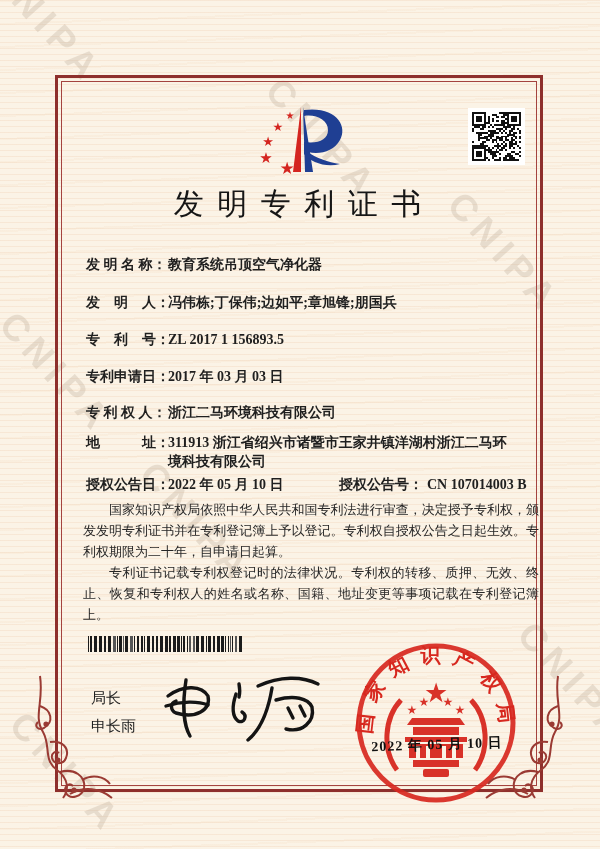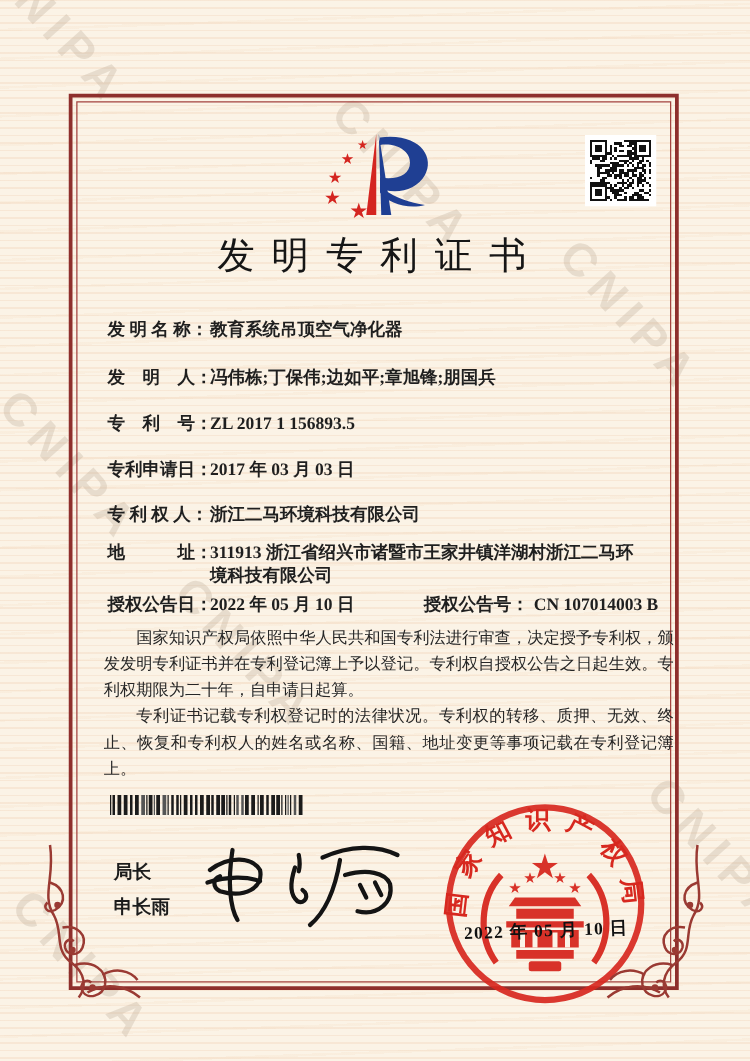--- a/index.html
+++ b/index.html
@@ -45,21 +45,21 @@
   .row{ position:absolute; left:28px; width:440px; font-size:14px; font-weight:bold; line-height:1.35; }
   .lab{ display:inline-block; width:82px; vertical-align:top; white-space:nowrap; }
   .val{ display:inline-block; vertical-align:top; }
   .row-addr .val{ width:350px; }
   .pair2{ position:absolute; left:253px; top:0; white-space:nowrap; }
   .pair2 .lab{ width:auto; margin-right:4px; }
   .paras{ position:absolute; left:25px; top:421px; width:456px; font-size:13px; line-height:1.62; color:#262626; text-align:justify; }
   .paras p{ text-indent:2em; }
   .barcode{ position:absolute; left:30px; top:558px; width:158px; height:16px; font-size:0; }
   .barcode i{ display:inline-block; height:16px; }
-  .signer{ position:absolute; left:33px; top:606px; font-family:"Liberation Sans","DejaVu Sans",sans-serif; font-size:15px; font-weight:bold; color:#1c1c1c; line-height:1.85; }
+  .signer{ position:absolute; left:33px; top:606px; font-family:"Liberation Sans","DejaVu Sans",sans-serif; font-size:15px; font-weight:normal; color:#1c1c1c; line-height:1.85; }
   .sig{ position:absolute; left:82px; top:588px; width:185px; height:85px; }
   .seal{ position:absolute; left:295px; top:562px; width:166px; height:166px; }
   .seal-date{
     position:absolute; left:293px; top:658px; width:172px; text-align:center;
     font-size:14px; font-weight:bold; color:#111; letter-spacing:1px;
     transform:rotate(-2deg); z-index:4;
   }
   .page-no{ position:absolute; left:0; top:698px; width:100%; text-align:center; font-size:12px; color:#2a2a2a; letter-spacing:1px; }
   .note{ position:absolute; z-index:2; left:0; top:806px; width:100%; text-align:center; font-size:13px; color:#4c4c4c; letter-spacing:3px; }
   .orn{ position:absolute; width:96px; height:130px; z-index:3; }

